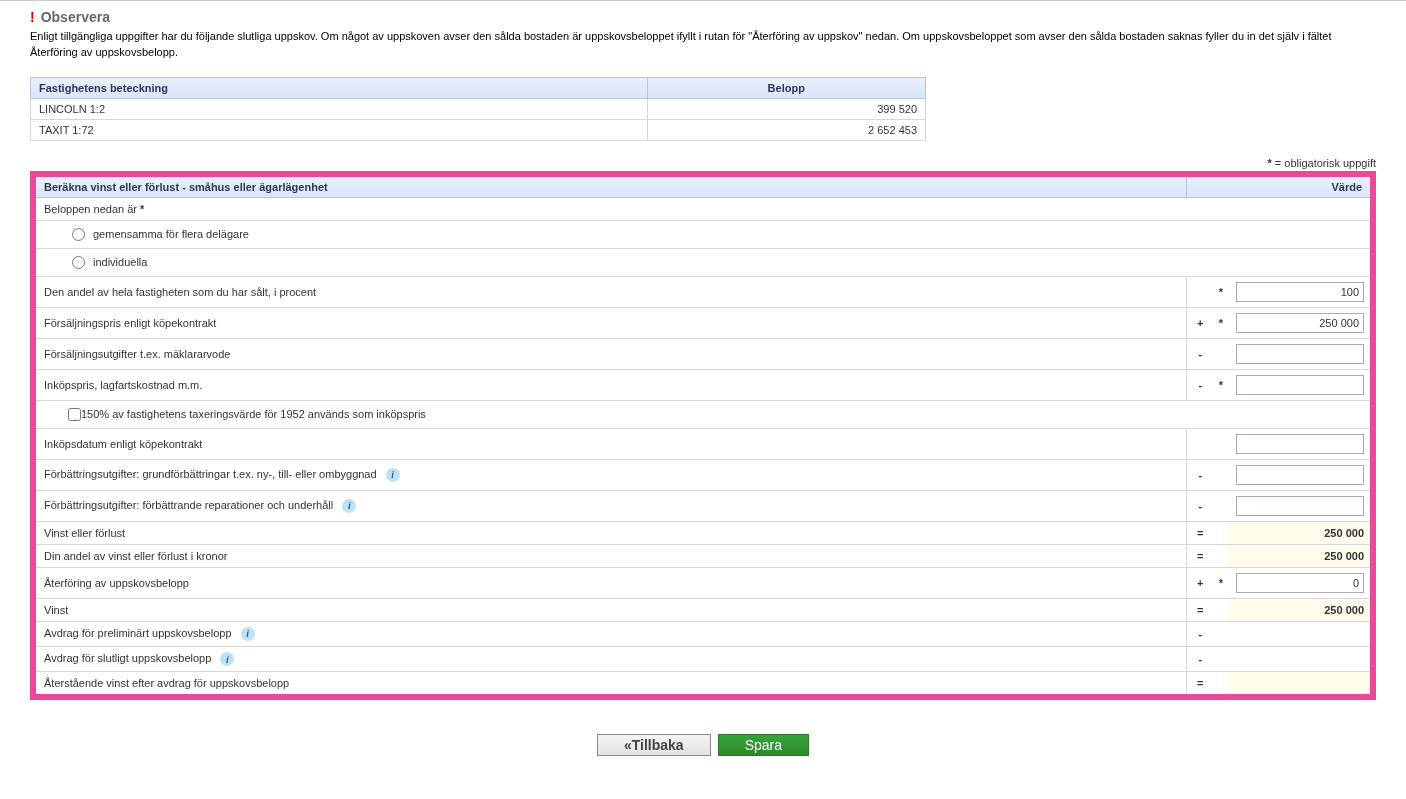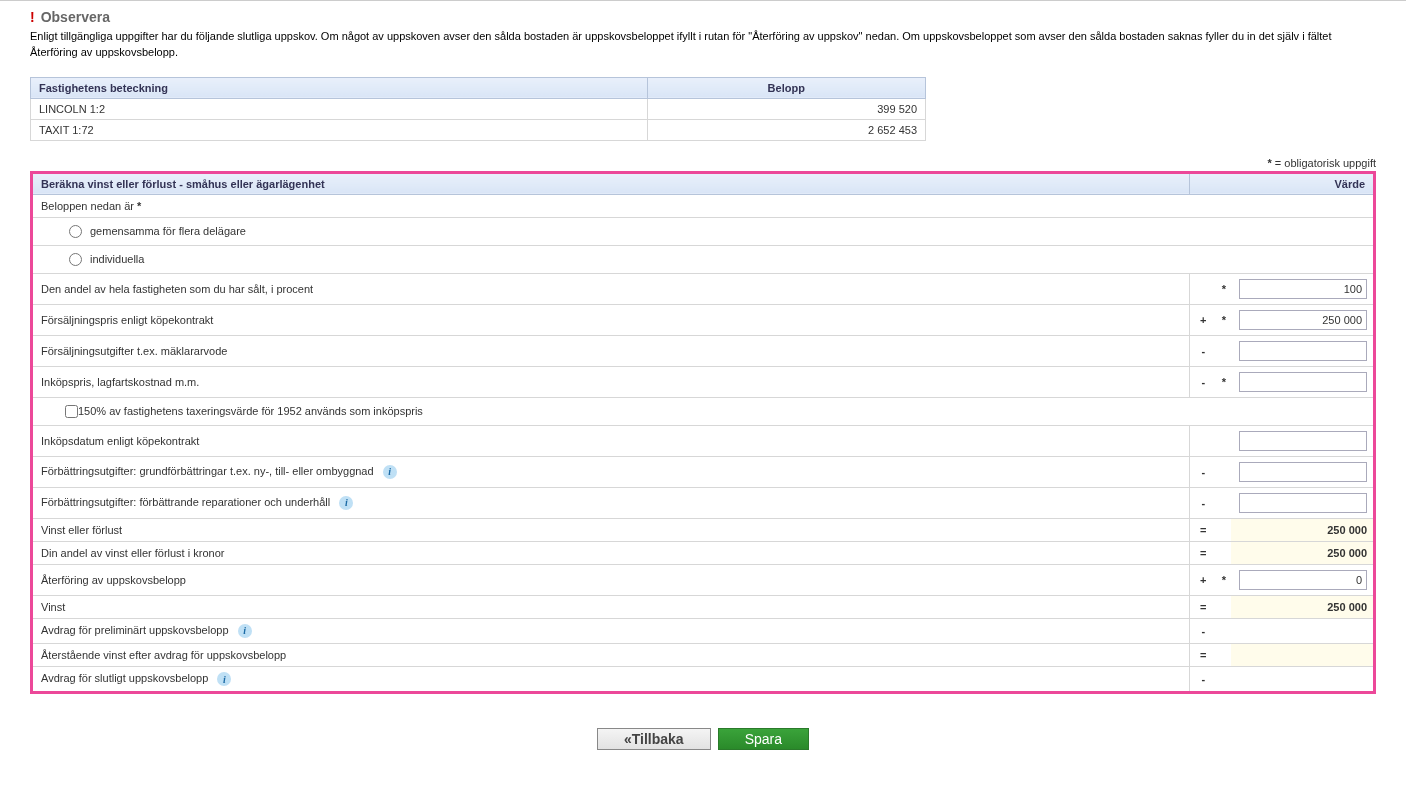--- a/index.html
+++ b/index.html
@@ -68,21 +68,21 @@
     color: #333;
   }
   .mandatory-note .ast { font-weight: bold; }
 
   .form-wrap {
     padding: 0 30px 20px 30px;
   }
   table.form {
     width: 100%;
     border-collapse: collapse;
-    border: 3px solid #ec4899;
+    border: 6px solid #ec4899;
   }
   table.form tr.header td {
     background: linear-gradient(#e9f0fb, #d9e5f6);
     font-weight: bold;
     color: #335;
     border: 1px solid #b6c4da;
     padding: 4px 8px;
   }
   table.form tr.header td.rhdr { text-align: right; }
   table.form td {
@@ -336,34 +336,34 @@
       <tr>
         <td class="label">
           <span>Avdrag för preliminärt uppskovsbelopp</span>
           <span class="info-icon">i</span>
         </td>
         <td class="op">-</td>
         <td class="ast"></td>
         <td class="val"></td>
       </tr>
       <tr>
-        <td class="label">Återstående vinst efter avdrag för uppskovsbelopp</td>
-        <td class="op">=</td>
-        <td class="ast"></td>
-        <td class="val calc"></td>
-      </tr>
-      <tr>
         <td class="label">
           <span>Avdrag för slutligt uppskovsbelopp</span>
           <span class="info-icon">i</span>
         </td>
         <td class="op">-</td>
         <td class="ast"></td>
         <td class="val"></td>
       </tr>
+      <tr>
+        <td class="label">Återstående vinst efter avdrag för uppskovsbelopp</td>
+        <td class="op">=</td>
+        <td class="ast"></td>
+        <td class="val calc"></td>
+      </tr>
     </tbody>
       </table>
   </div>
 
   <div class="btn-row">
     <span class="btn btn-back">«Tillbaka</span>
     <span class="btn btn-save">Spara</span>
   </div>
 
 </div>

